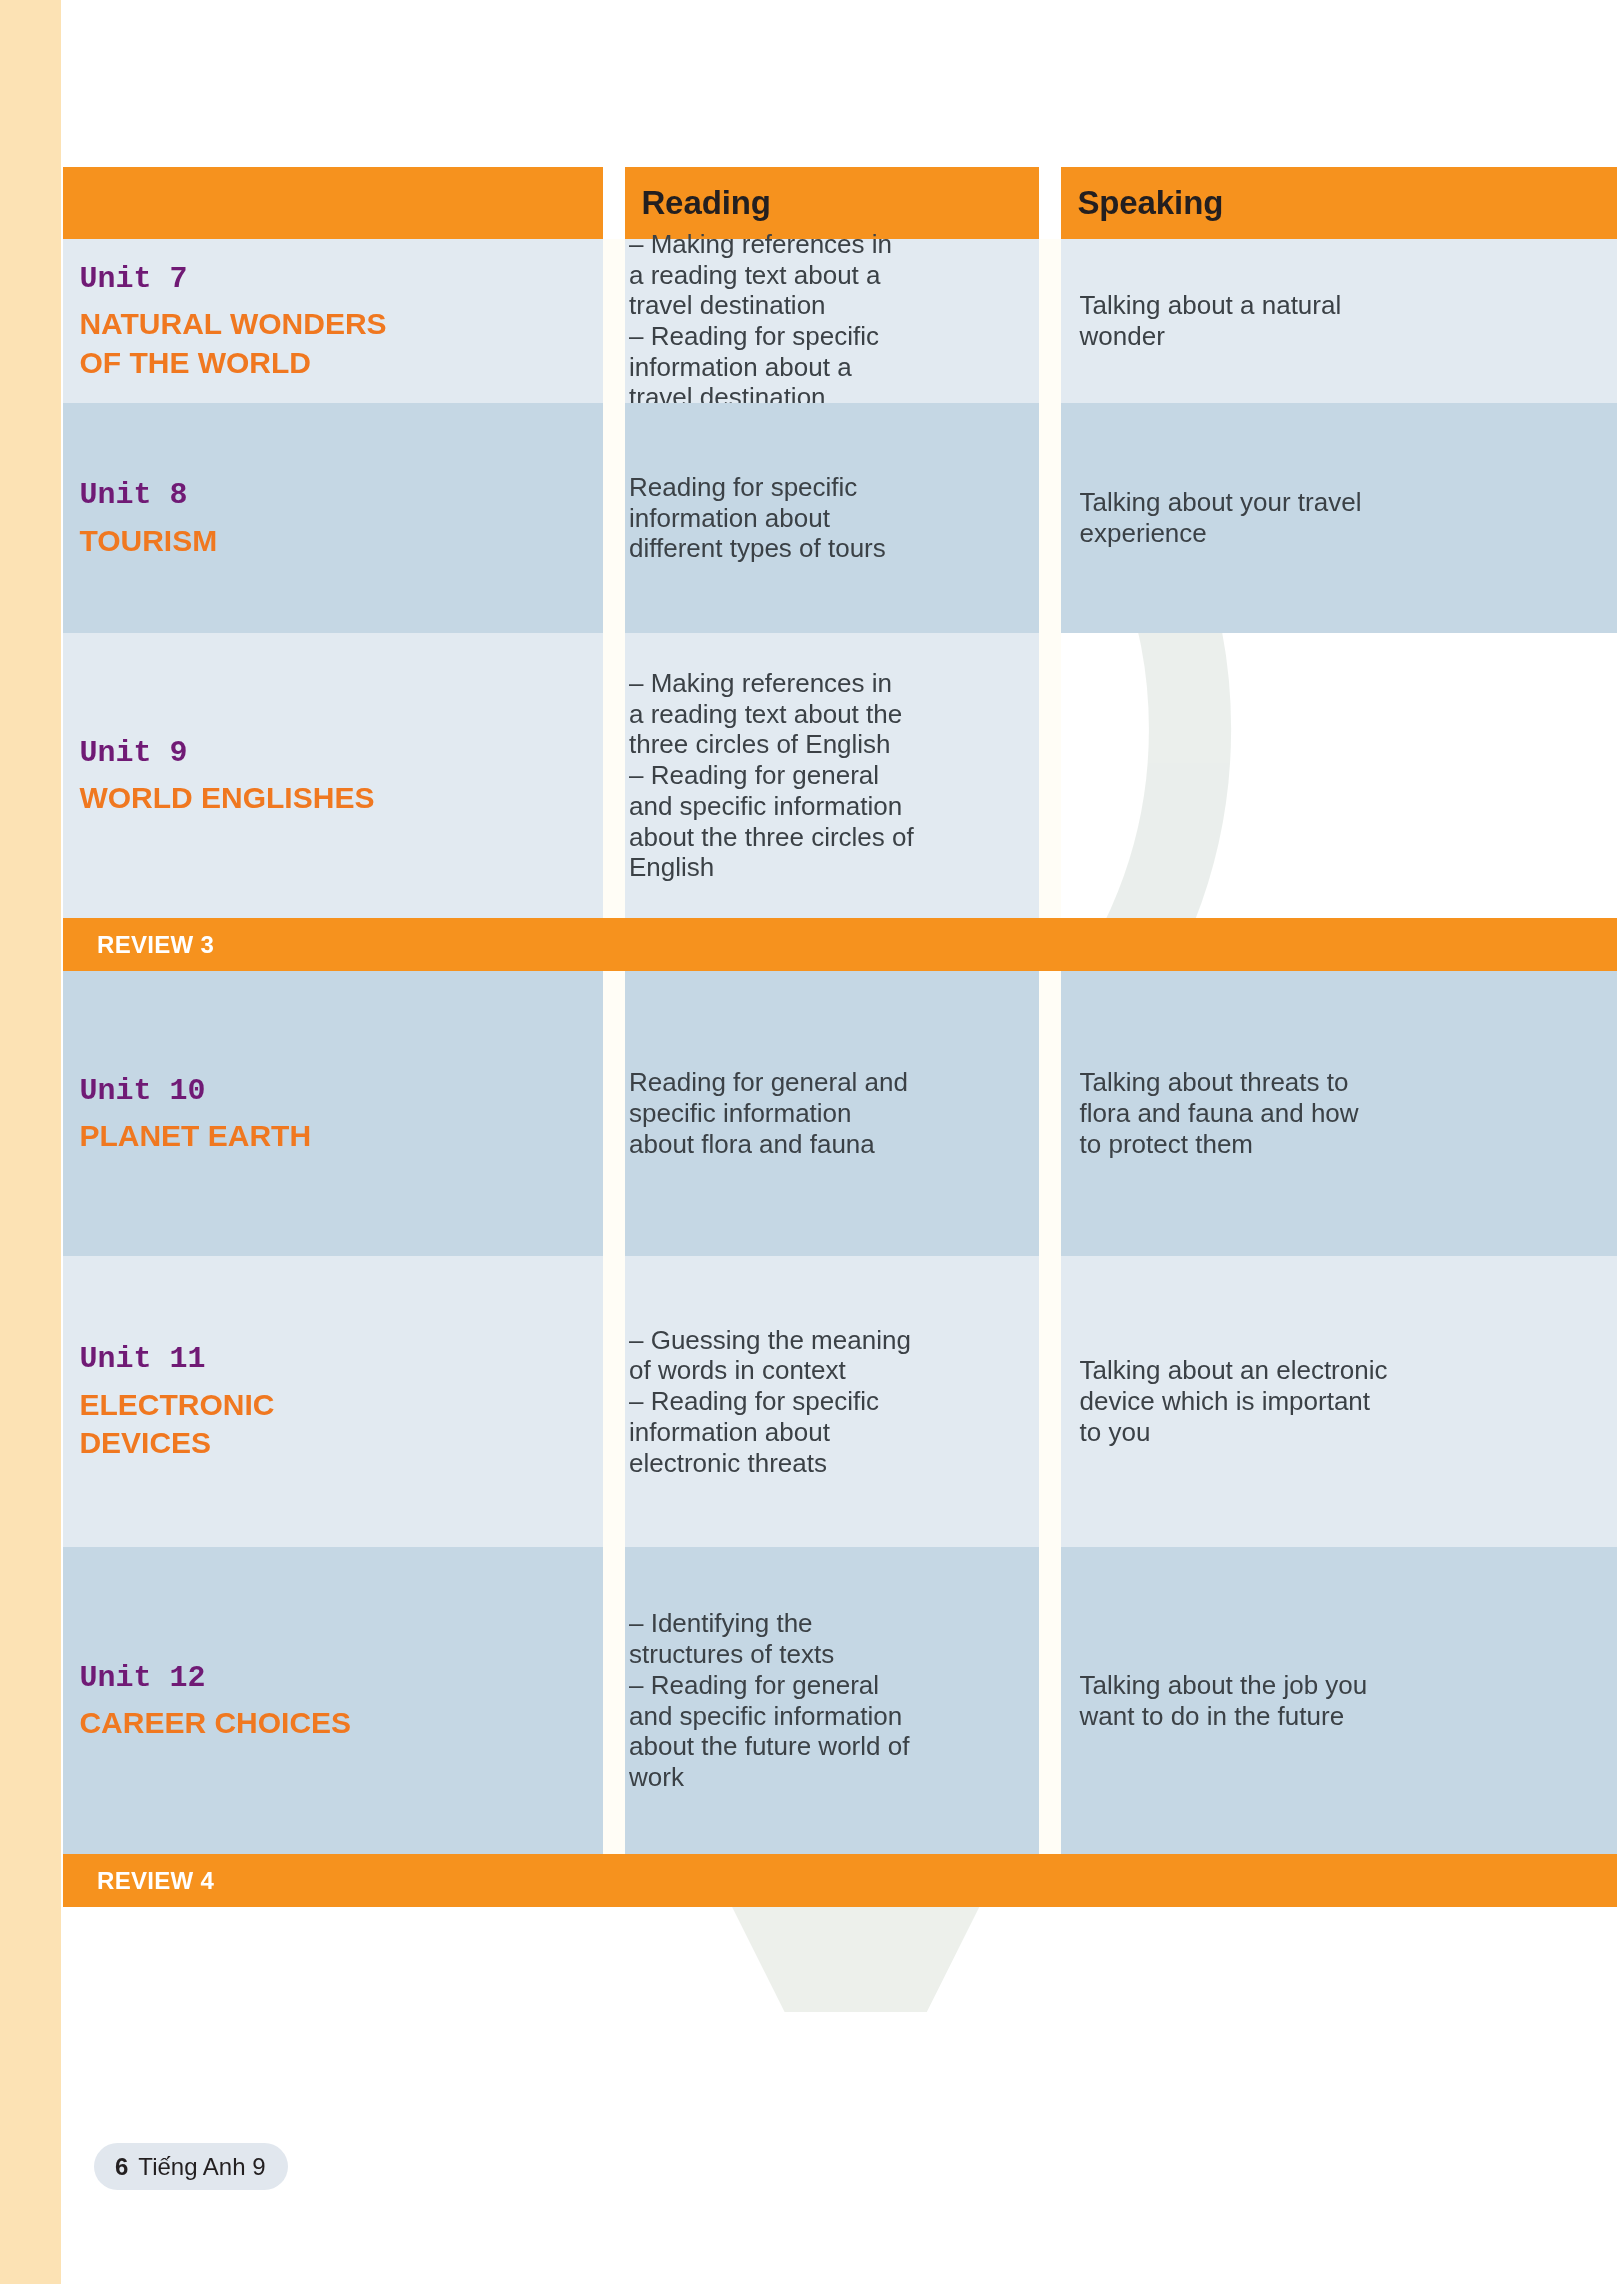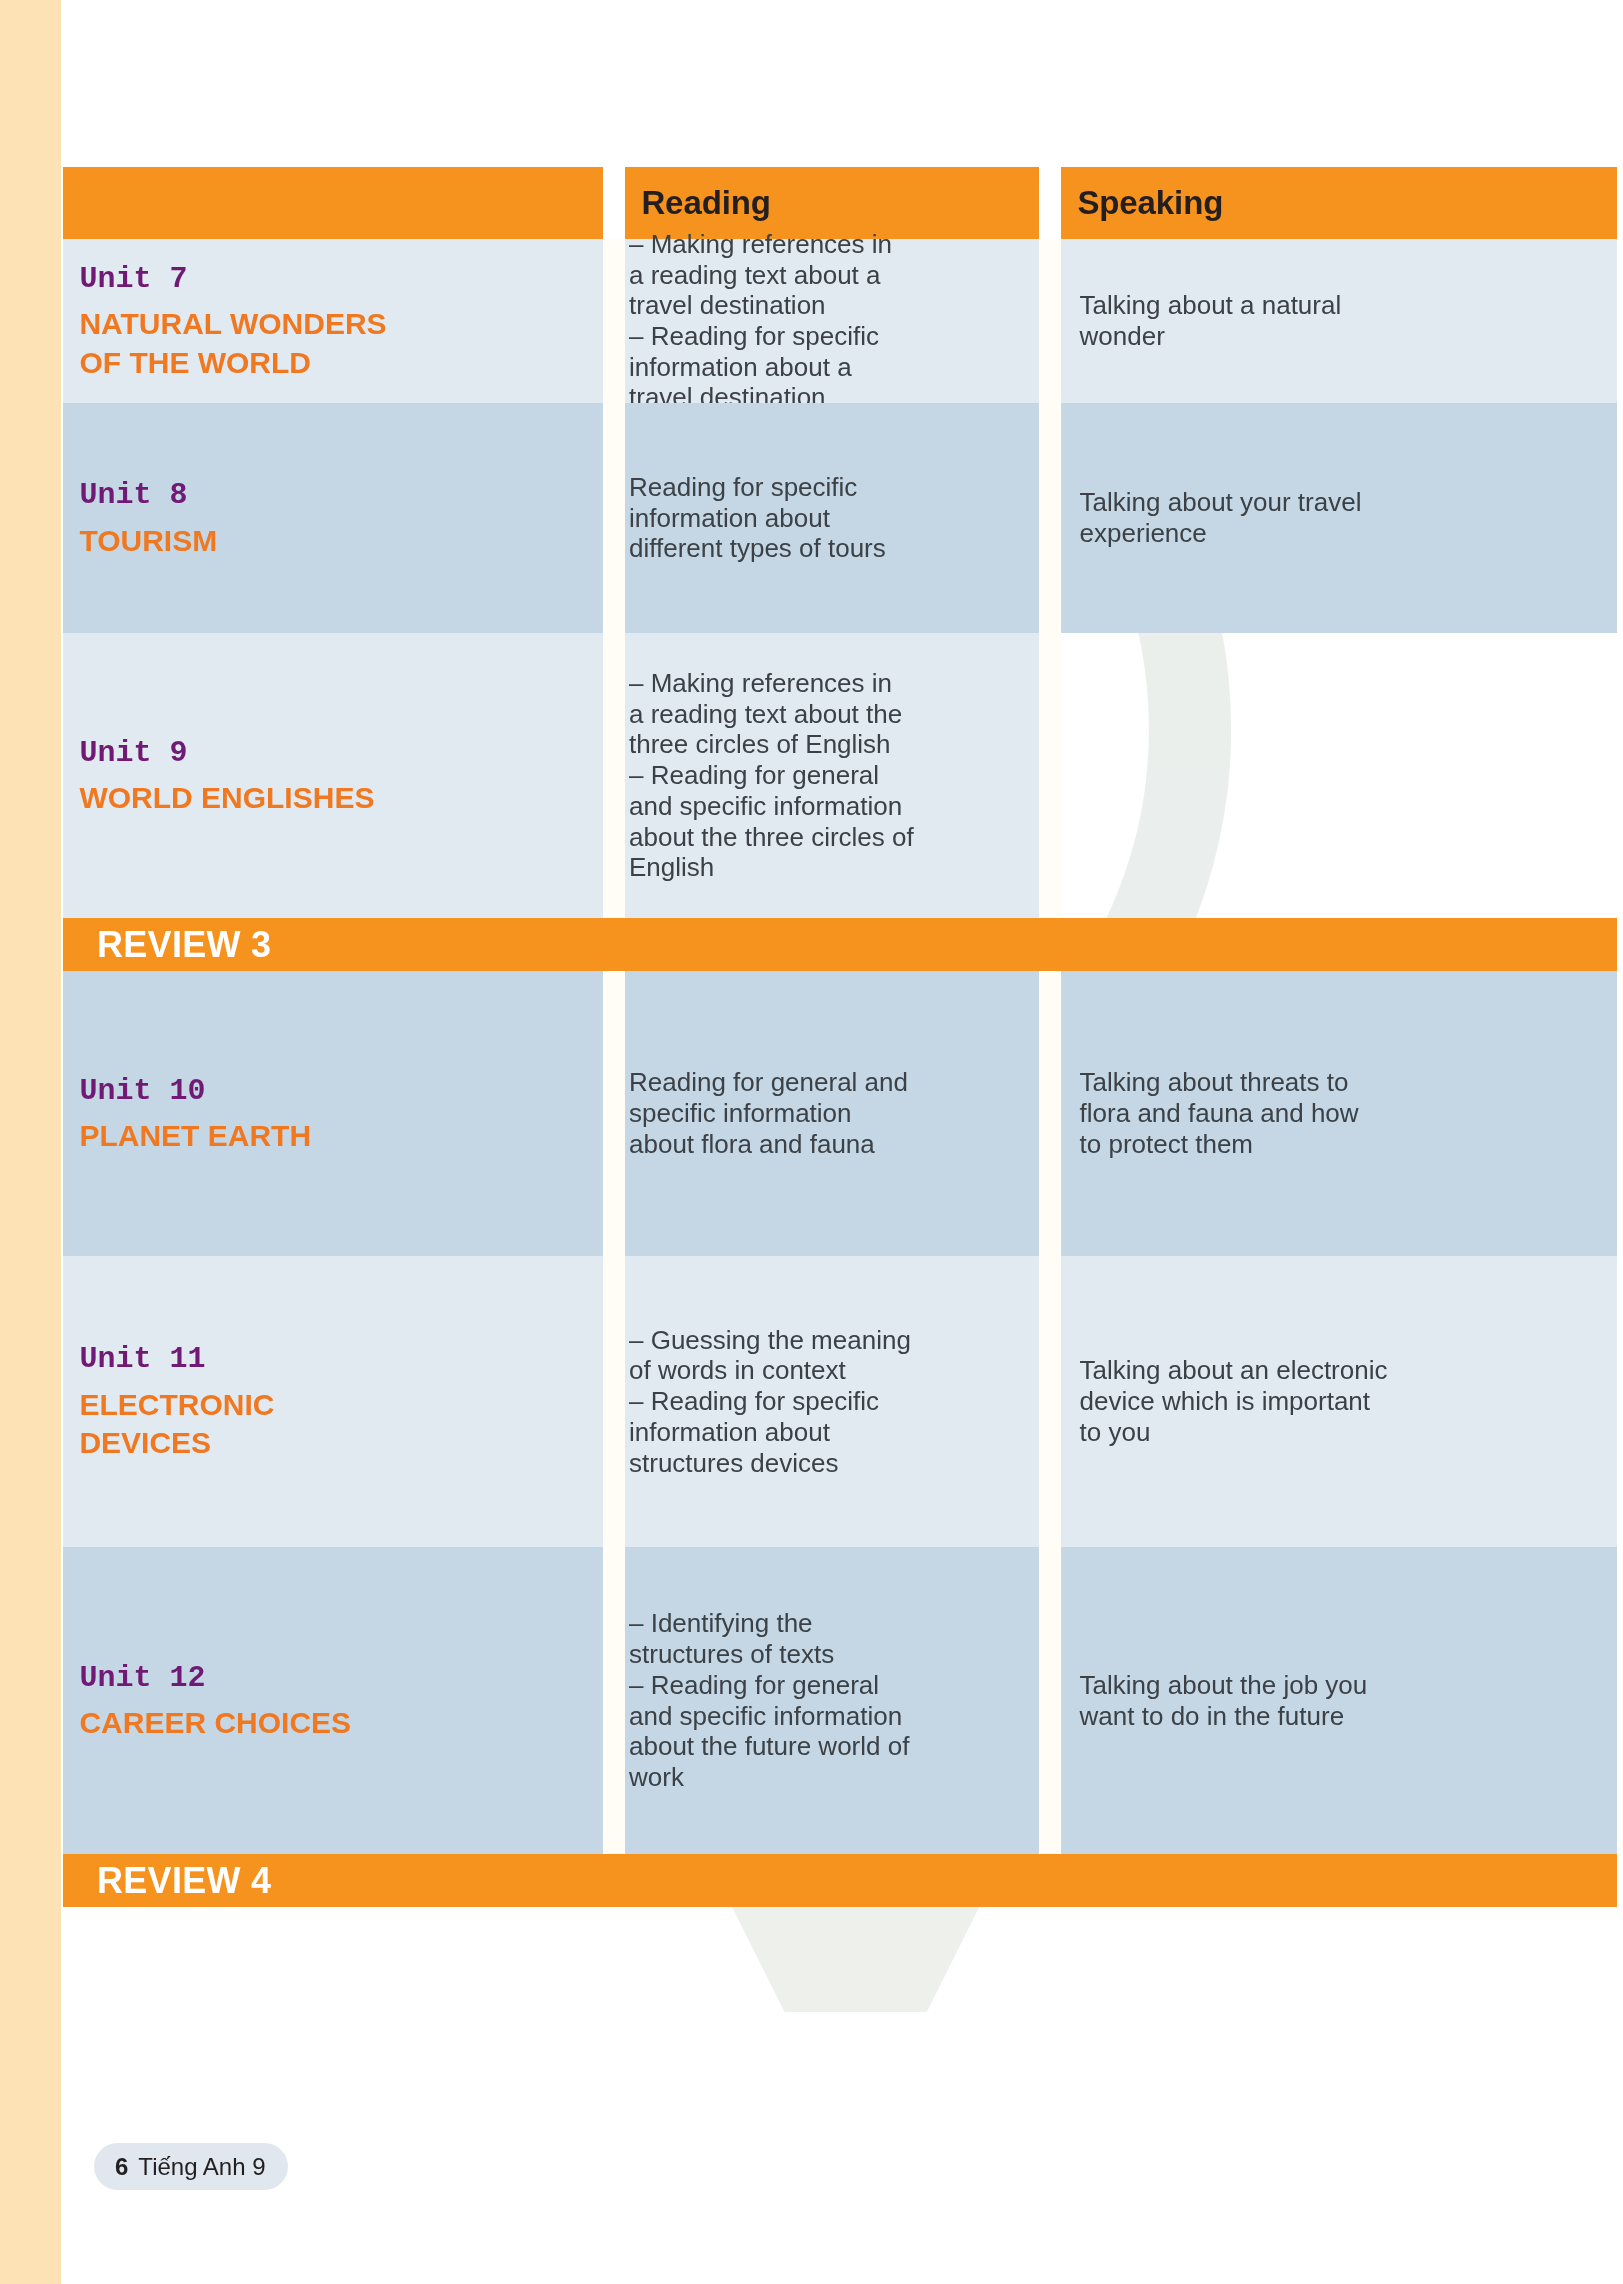--- a/index.html
+++ b/index.html
@@ -134,21 +134,21 @@
 
   
   .review-bar {
     width: 1554px;
     height: 53px;
     background: #F6921E;
     display: flex;
     align-items: center;
   }
   .review-label {
-    font-size: 36px;
+    font-size: 24px;
     font-weight: bold;
     color: #ffffff;
     letter-spacing: 0.3px;
     padding-left: 34px;
   }
 
   
   .footer-pill {
     position: absolute;
     left: 94px;
@@ -305,21 +305,21 @@
           <div class="unit-title" style="white-space:pre-line">ELECTRONIC
 DEVICES</div>
         </div>
       </div>
       <div class="gutter"></div>
       <div class="cell col-read">
         <div class="skill-text">– Guessing the meaning
 of words in context
 – Reading for specific
 information about
-structures devices</div>
+electronic threats</div>
       </div>
       <div class="gutter"></div>
       <div class="cell col-speak">
         <div class="skill-text">Talking about an electronic
 device which is important
 to you</div>
       </div>
     </div>
 
     <div class="t-row t-body-row tone-b" style="height:307px">

